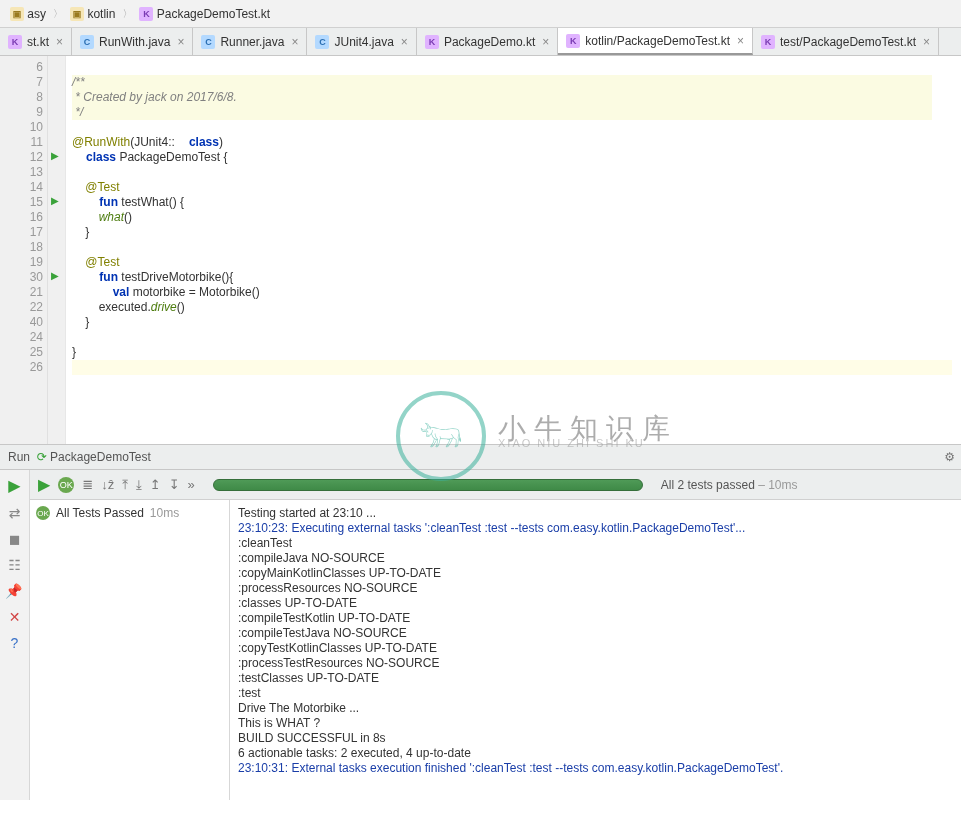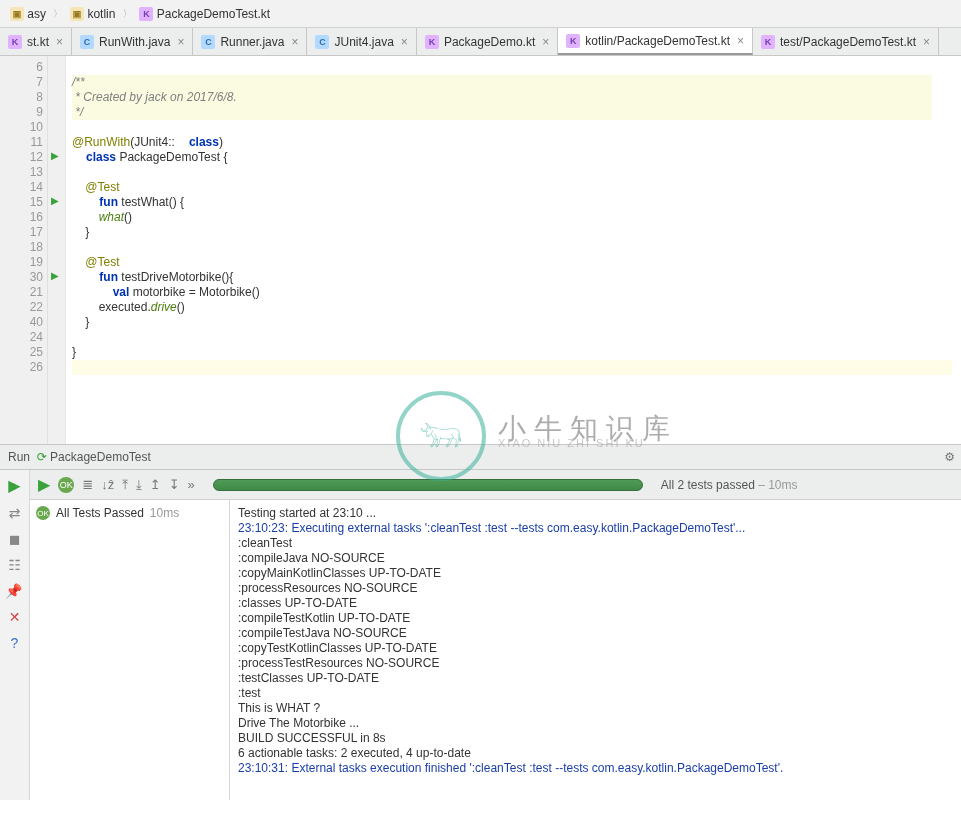--- a/index.html
+++ b/index.html
@@ -228,21 +228,21 @@
           <div>:compileJava NO-SOURCE</div>
           <div>:copyMainKotlinClasses UP-TO-DATE</div>
           <div>:processResources NO-SOURCE</div>
           <div>:classes UP-TO-DATE</div>
           <div>:compileTestKotlin UP-TO-DATE</div>
           <div>:compileTestJava NO-SOURCE</div>
           <div>:copyTestKotlinClasses UP-TO-DATE</div>
           <div>:processTestResources NO-SOURCE</div>
           <div>:testClasses UP-TO-DATE</div>
           <div>:test</div>
+          <div>Drive The Motorbike ...</div>
           <div>This is WHAT ?</div>
-          <div>Drive The Motorbike ...</div>
           <div>BUILD SUCCESSFUL in 8s</div>
           <div>6 actionable tasks: 2 executed, 4 up-to-date</div>
           <div class="bl">23:10:31: External tasks execution finished ':cleanTest :test --tests com.easy.kotlin.PackageDemoTest'.</div>
         </div>
     </div>
   </div>
 </div>
 
 </body></html>

